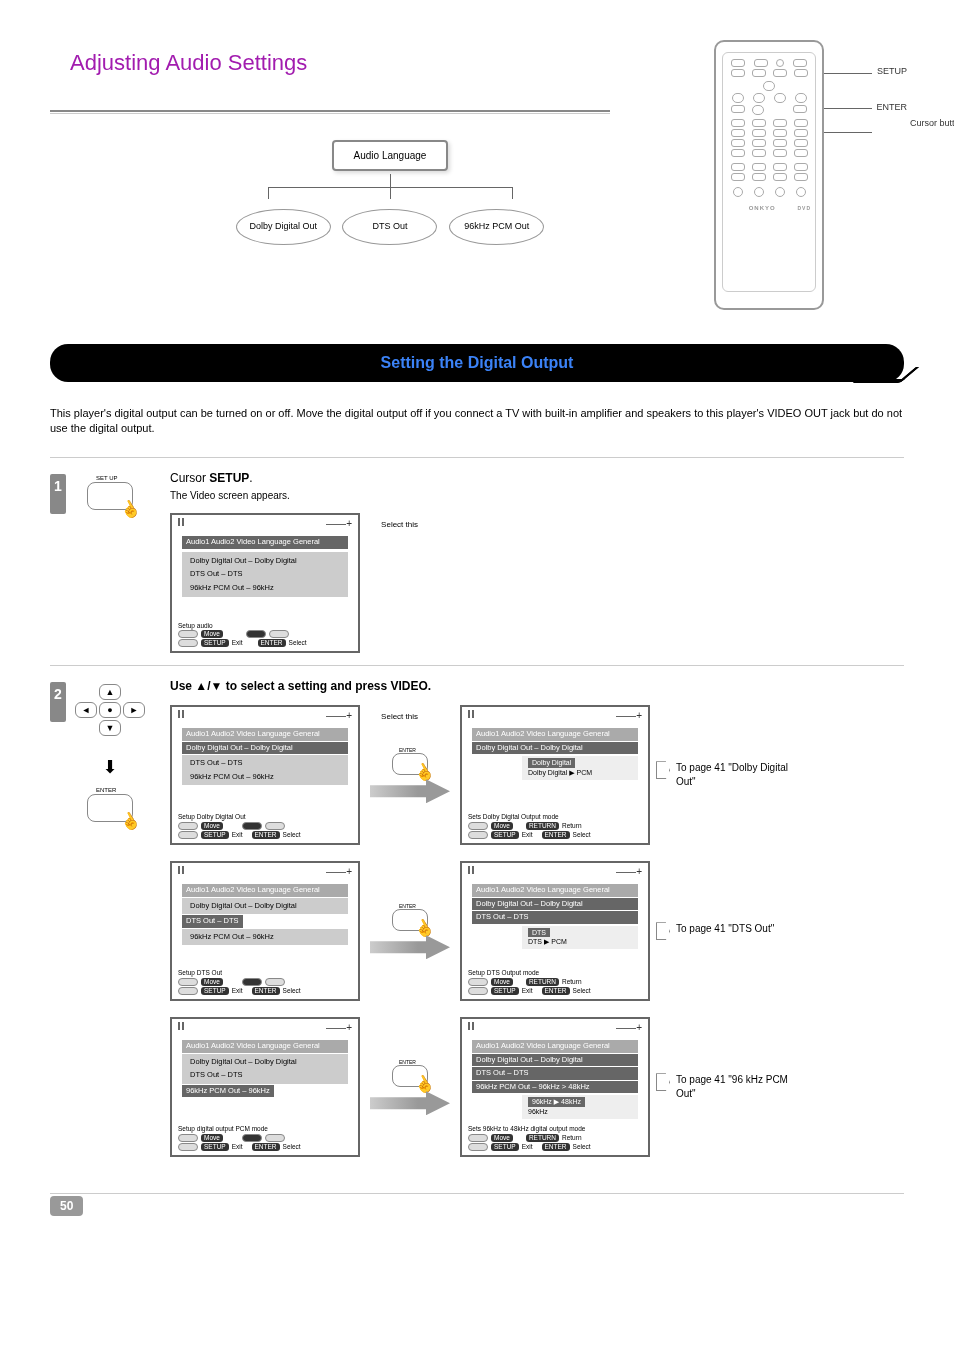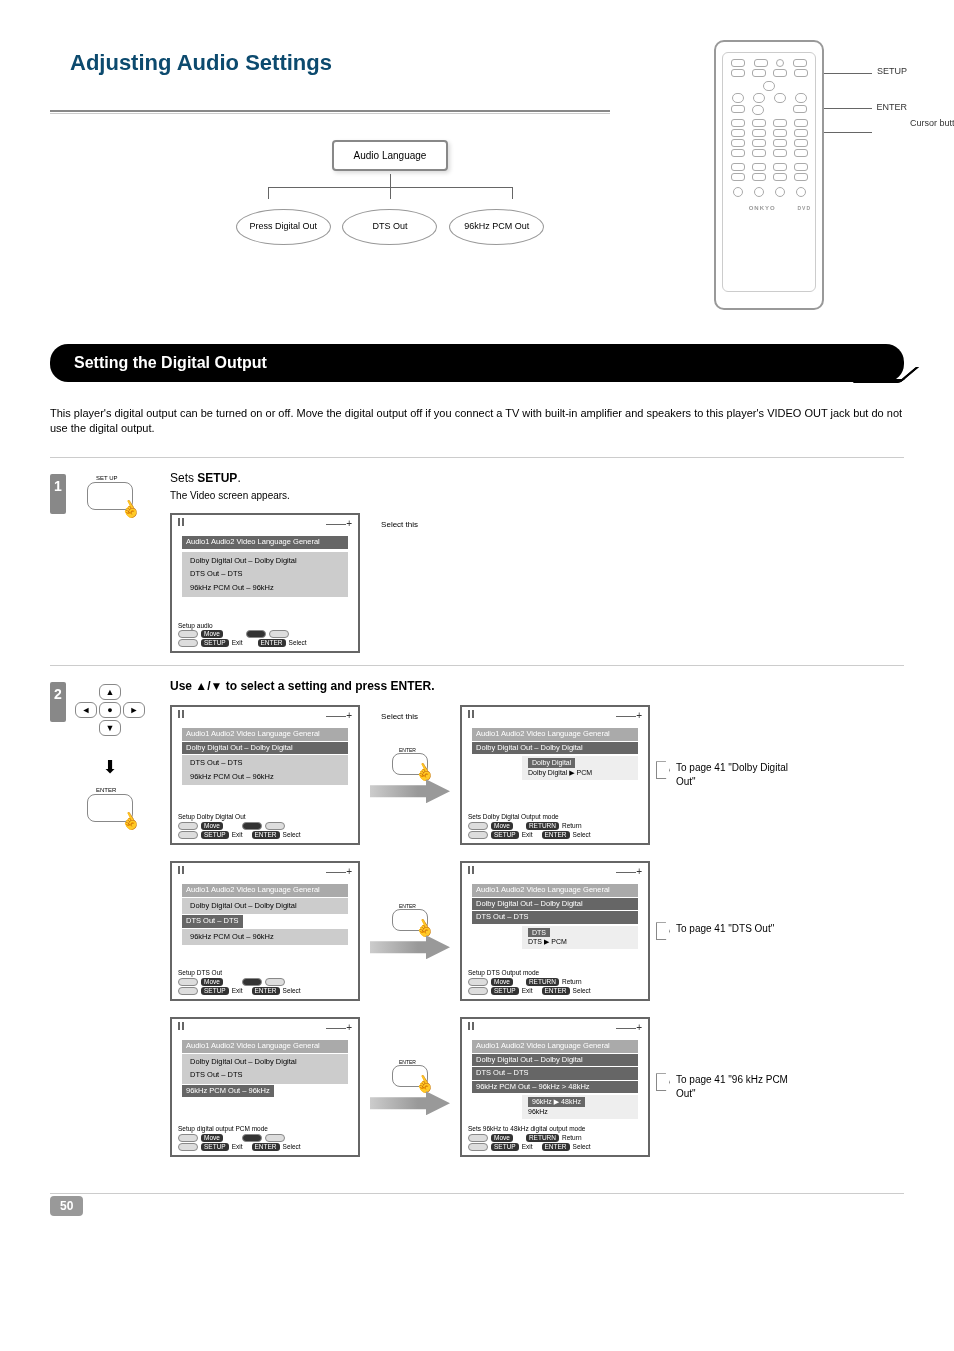--- a/index.html
+++ b/index.html
@@ -14,22 +14,22 @@
       background: white;
       padding: 30px 50px 40px 50px;
       position: relative;
     }
     .header {
       position: relative;
       height: 310px;
     }
     .title-main {
       font-size: 22px;
-      font-weight: bold;
-      color: #0c4a6e;
+      font-weight: normal;
+      color: #a21caf;
       position: absolute;
       top: 20px;
       left: 20px;
     }
     .hr-line {
       border: none;
       border-top: 2px solid #888;
       position: absolute;
       top: 80px;
       left: 0;
@@ -144,27 +144,28 @@
     }
     .remote-label {
       position: absolute;
       font-size: 9px;
       white-space: nowrap;
       color: #333;
     }
 
     .black-bar {
       background: black;
-      color: #ffffff;
+      color: #3b82f6;
       padding: 10px 24px;
       border-radius: 18px;
       font-size: 16px;
       font-weight: bold;
       margin: 4px 0 24px 0;
       position: relative;
+      text-align: center;
     }
     .black-bar::after {
       content: "";
       position: absolute;
       right: -6px;
       bottom: -1px;
       width: 44px;
       height: 12px;
       border-bottom: 4px solid black;
       border-right: 4px solid black;
@@ -397,21 +398,21 @@
   <hr class="hr-line2">
 
   <div class="tree">
     <div class="tree-box">Audio Language</div>
     <div class="tree-connector">
       <div class="tree-branch-line" style="left:12%"></div>
       <div class="tree-branch-line" style="left:50%"></div>
       <div class="tree-branch-line" style="left:88%"></div>
     </div>
     <div class="tree-branches">
-      <div class="tree-leaf">Press Digital Out</div>
+      <div class="tree-leaf">Dolby Digital Out</div>
       <div class="tree-leaf">DTS Out</div>
       <div class="tree-leaf">96kHz PCM Out</div>
     </div>
   </div>
 
   <div class="remote">
     <div class="remote-inner">
       <div class="remote-btn-row">
           <div class="remote-btn"></div>
           <div class="remote-btn"></div>
@@ -500,21 +501,21 @@
 
 <div class="intro">This player's digital output can be turned on or off. Move the digital output off if you connect a TV with built-in amplifier and speakers to this player's VIDEO OUT jack but do not use the digital output.</div>
 
 <div class="step-row">
   <div class="step-left">
     <div class="step-num">1</div>
     <div class="step-btn-icon"><span style="font-size:6px;position:absolute;top:-8px;left:8px">SET UP</span></div>
   </div>
   <div class="step-right">
     <div class="step-instruction">
-      <span>Sets </span><b>SETUP</b><span>.</span><br>
+      <span>Cursor </span><b>SETUP</b><span>.</span><br>
       <span style="font-size:10px">The Video screen appears.</span>
     </div>
     <div class="screen-box">
       <div class="screen-header">
         <span class="screen-pause"></span>
         <span class="callout-line">
             <span class="line-seg"></span>
             <span class="plus">+</span>
           </span>
       </div>
@@ -555,21 +556,21 @@
       <div class="dir-btn" style="top:18px;left:0">◄</div>
       <div class="dir-btn" style="top:18px;left:24px">●</div>
       <div class="dir-btn" style="top:18px;left:48px">►</div>
       <div class="dir-btn" style="top:36px;left:24px">▼</div>
     </div>
     <div class="down-arrow">⬇</div>
     <div class="step-btn-icon"><span style="font-size:6px;position:absolute;top:-8px;left:8px">ENTER</span></div>
   </div>
   <div class="step-right">
     <div class="step-instruction">
-      <b>Use ▲/▼ to select a setting and press ENTER.</b>
+      <b>Use ▲/▼ to select a setting and press VIDEO.</b>
     </div>
 
     <div class="screen-pair">
       <div class="screen-box">
         <div class="screen-header">
             <span class="screen-pause"></span>
             <span class="callout-line">
               <span class="line-seg"></span>
               <span class="plus">+</span>
             </span>

